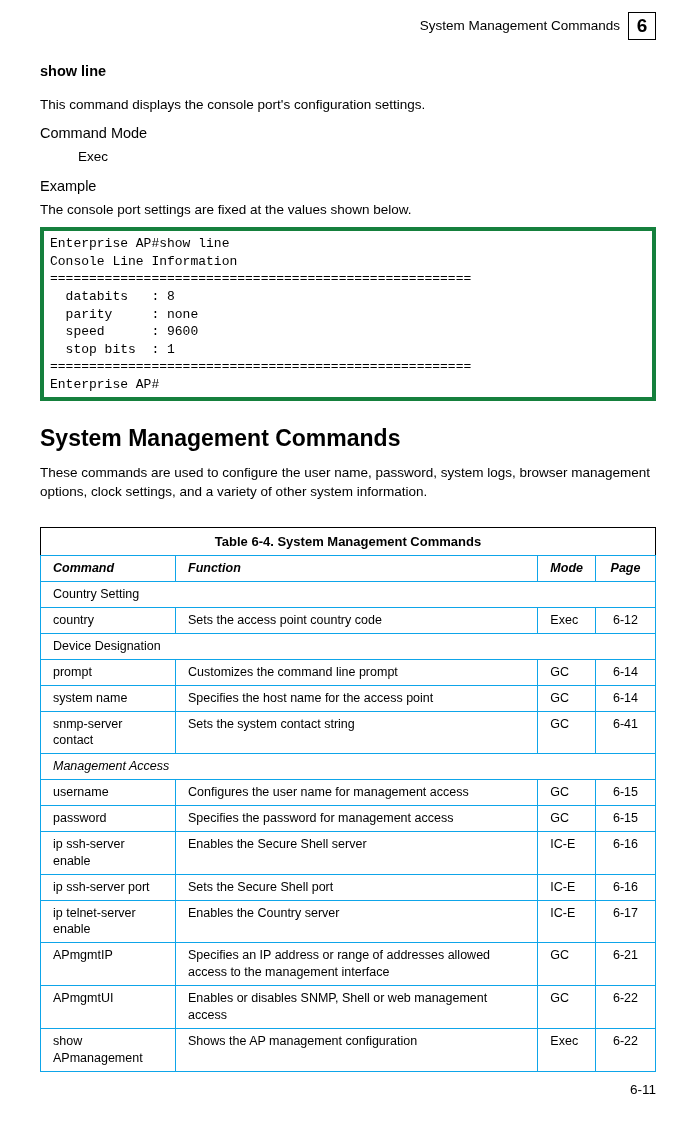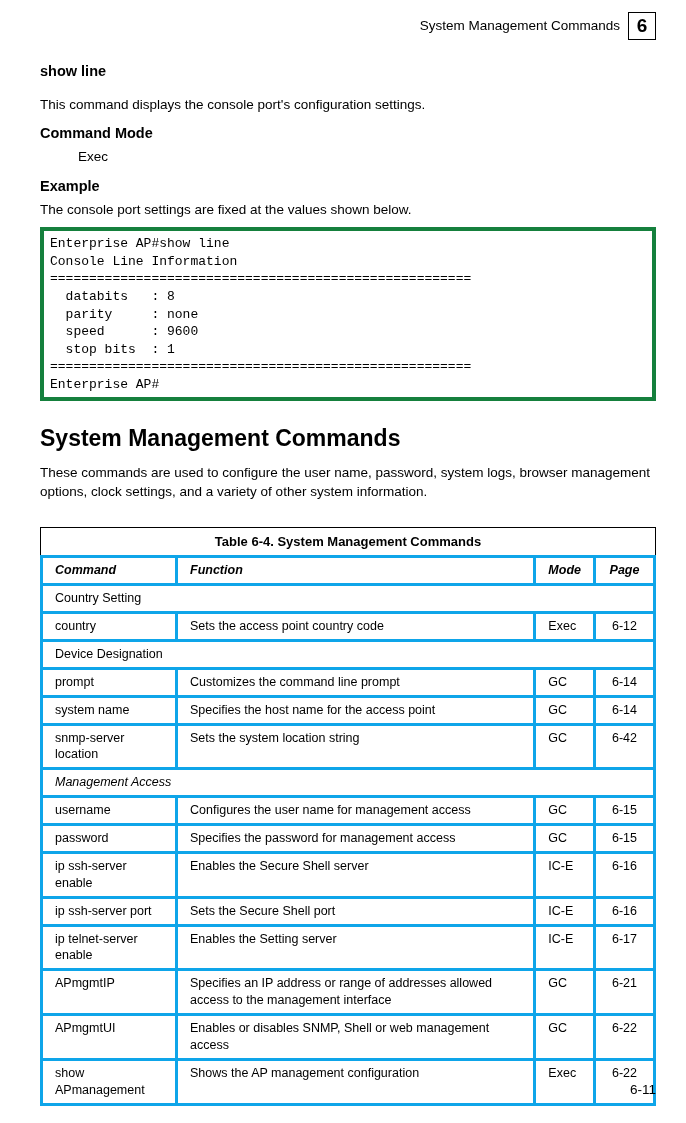--- a/index.html
+++ b/index.html
@@ -29,21 +29,21 @@
       justify-content: center;
       font-size: 19px;
       font-weight: bold;
     }
     .sec-title {
       font-weight: bold;
       font-size: 14.5px;
       margin-bottom: 14px;
     }
     .sec-title-sub {
-      font-weight: bold;
+      font-weight: normal;
       font-size: 14.5px;
       margin-top: 10px;
       margin-bottom: 5px;
     }
     .indent {
       margin-left: 38px;
     }
     .para {
       margin-bottom: 8px;
     }
@@ -69,21 +69,21 @@
       font-size: 12.5px;
     }
     table.cmds caption {
       border: 1px solid #000;
       border-bottom: none;
       font-weight: bold;
       padding: 5px 4px;
       font-size: 13px;
     }
     table.cmds th, table.cmds td {
-      border: 3px solid #0ea5e9;
+      border: 1px solid #0ea5e9;
       padding: 4px 12px;
       text-align: left;
       vertical-align: top;
     }
     table.cmds th {
       font-weight: bold;
       font-style: italic;
     }
     table.cmds th.page, table.cmds td.page {
       text-align: center;
@@ -168,24 +168,24 @@
     <td class="mode">GC</td>
     <td class="page">6-14</td>
   </tr>
   <tr>
     <td class="cmd">system name</td>
     <td>Specifies the host name for the access point</td>
     <td class="mode">GC</td>
     <td class="page">6-14</td>
   </tr>
   <tr>
-    <td class="cmd">snmp-server location</td>
-    <td>Sets the system location string</td>
-    <td class="mode">GC</td>
-    <td class="page">6-42</td>
+    <td class="cmd">snmp-server contact</td>
+    <td>Sets the system contact string</td>
+    <td class="mode">GC</td>
+    <td class="page">6-41</td>
   </tr>
   <tr>
         <td colspan="4" class="group group-italic">Management Access</td>
       </tr>
   <tr>
     <td class="cmd">username</td>
     <td>Configures the user name for management access</td>
     <td class="mode">GC</td>
     <td class="page">6-15</td>
   </tr>
@@ -202,21 +202,21 @@
     <td class="page">6-16</td>
   </tr>
   <tr>
     <td class="cmd">ip ssh-server port</td>
     <td>Sets the Secure Shell port</td>
     <td class="mode">IC-E</td>
     <td class="page">6-16</td>
   </tr>
   <tr>
     <td class="cmd">ip telnet-server enable</td>
-    <td>Enables the Setting server</td>
+    <td>Enables the Country server</td>
     <td class="mode">IC-E</td>
     <td class="page">6-17</td>
   </tr>
   <tr>
     <td class="cmd">APmgmtIP</td>
     <td>Specifies an IP address or range of addresses allowed access to the management interface</td>
     <td class="mode">GC</td>
     <td class="page">6-21</td>
   </tr>
   <tr>

